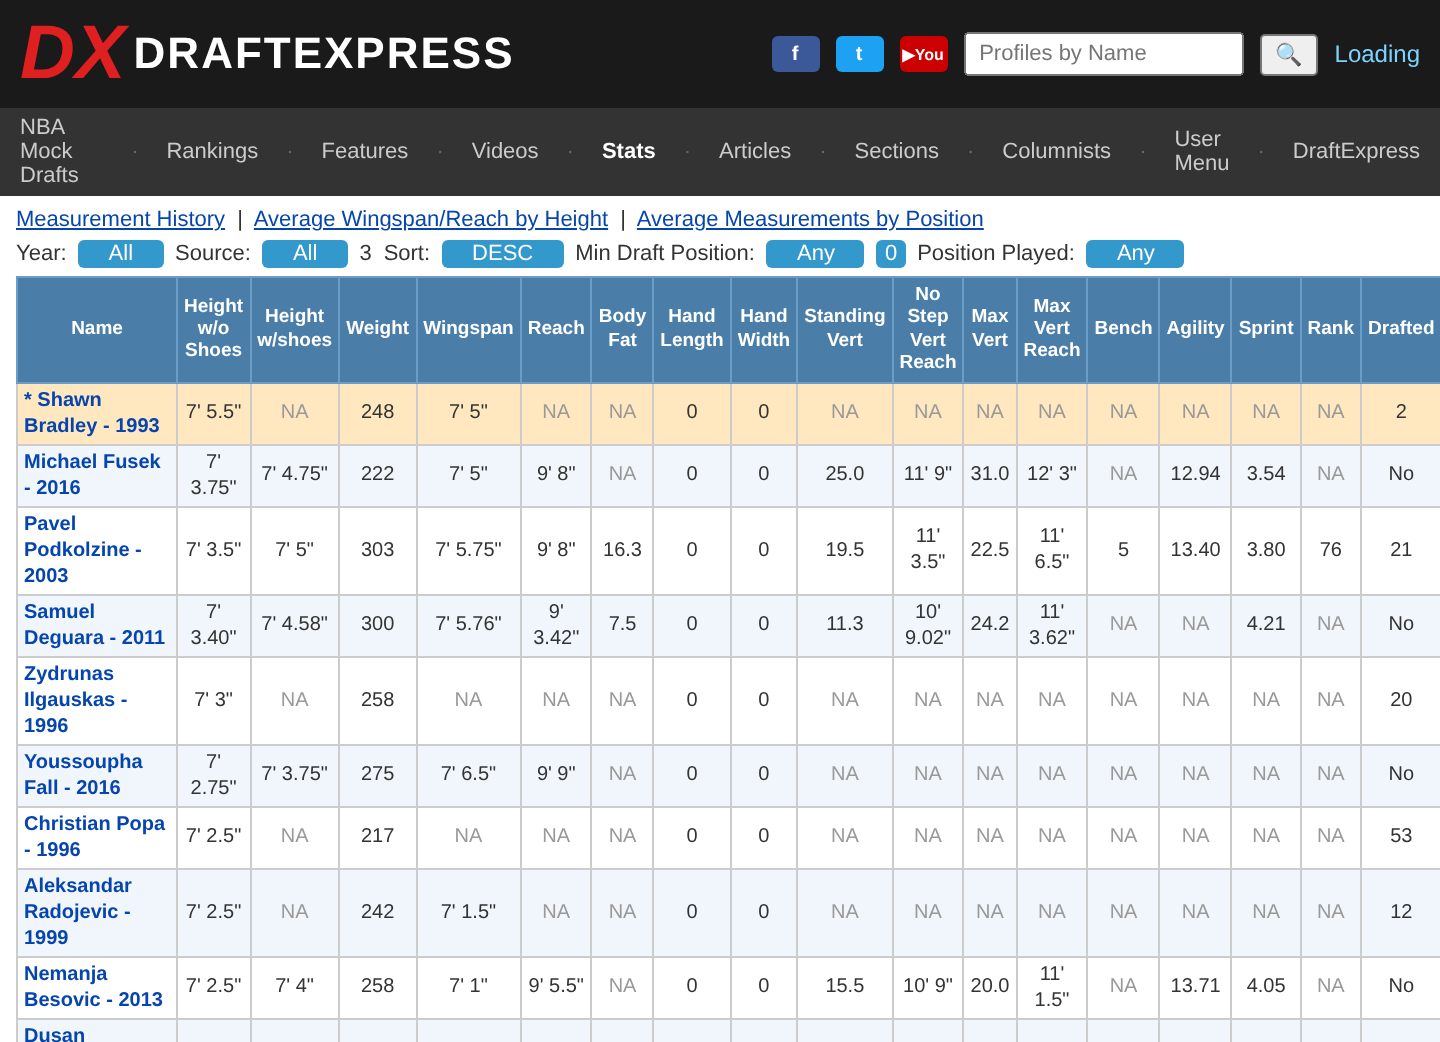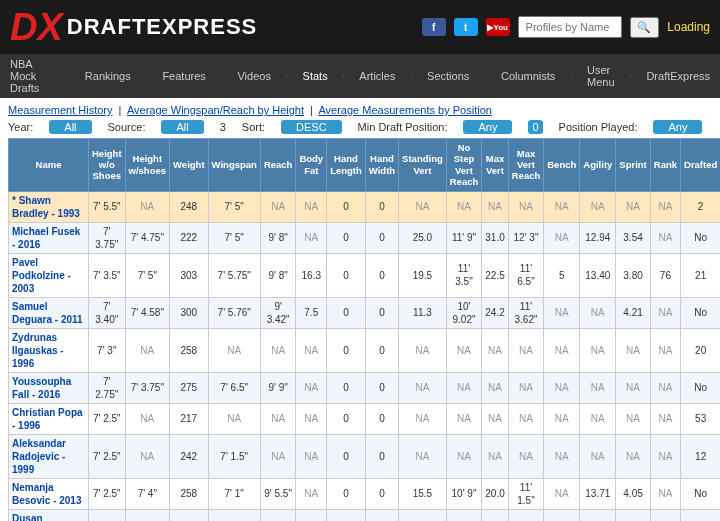--- a/index.html
+++ b/index.html
@@ -4,40 +4,40 @@
   <style>
     * { margin: 0; padding: 0; box-sizing: border-box; }
     body { font-family: Arial, sans-serif; font-size: 11px; background: #fff; width: 720px; overflow-x: hidden; }
 
     
     #header { background: #1a1a1a; padding: 8px 10px; display: flex; align-items: center; justify-content: space-between; gap: 12px; }
     #logo-area { display: flex; align-items: center; }
     #logo-dx { font-size: 38px; font-weight: 900; color: #e02020; font-style: italic; line-height: 1; }
     #logo-text { color: #fff; font-size: 22px; font-weight: 900; margin-left: 4px; letter-spacing: 1px; }
     #header-right { display: flex; align-items: center; gap: 8px; }
-    #search-box { padding: 3px 6px; font-size: 11px; width: 104px; }
-    #loading-text { color: #fde047; font-size: 12px; }
+    #search-box { padding: 3px 6px; font-size: 11px; width: 140px; }
+    #loading-text { color: #7dd3fc; font-size: 12px; }
     .social-icon { width: 24px; height: 18px; display: inline-flex; align-items: center; justify-content: center; border-radius: 3px; font-size: 10px; font-weight: bold; color: #fff; }
     .fb-icon { background: #3b5998; }
     .tw-icon { background: #1da1f2; }
     .yt-icon { background: #cc0000; font-size: 8px; }
 
     
     #nav-bar { background: #333; padding: 4px 10px; display: flex; gap: 14px; align-items: center; }
     .nav-item { color: #ccc; font-size: 11px; text-decoration: none; cursor: pointer; }
     .nav-sep { color: #666; }
 
     
     #content { padding: 6px 8px; }
     #breadcrumb { font-size: 11px; margin-bottom: 4px; color: #333; }
     .bread-link { color: #0645ad; text-decoration: underline; cursor: pointer; }
     .bread-sep { color: #333; margin: 0 3px; }
 
     
-    #filters { display: flex; align-items: center; gap: 16px; margin-bottom: 4px; font-size: 11px; flex-wrap: wrap; }
+    #filters { display: flex; align-items: center; gap: 6px; margin-bottom: 4px; font-size: 11px; flex-wrap: wrap; }
     .filter-label { color: #333; font-weight: normal; }
     .filter-val { background: #3399cc; color: #fff; padding: 1px 15px; border-radius: 3px; font-size: 11px; }
 
     
     #data-table { width: 100%; border-collapse: collapse; font-size: 10px; }
     #data-table th { background: #4a7ea8; color: #fff; padding: 3px 3px; text-align: center; border: 1px solid #6a9ec8; font-size: 9.5px; font-weight: bold; line-height: 1.2; cursor: pointer; }
     #data-table th.name-col { text-align: center; min-width: 80px; }
     #data-table td { padding: 2px 3px; text-align: center; border: 1px solid #ccc; color: #333; line-height: 1.3; }
     #data-table td.name-cell { text-align: left; color: #0645ad; cursor: pointer; font-weight: bold; }
     #data-table tr:nth-child(even) { background: #f0f6fb; }
@@ -65,21 +65,21 @@
 
 <div id="nav-bar">
   <span class="nav-item">NBA Mock Drafts</span>
   <span class="nav-sep">·</span>
   <span class="nav-item">Rankings</span>
   <span class="nav-sep">·</span>
   <span class="nav-item">Features</span>
   <span class="nav-sep">·</span>
   <span class="nav-item">Videos</span>
   <span class="nav-sep">·</span>
-  <span class="nav-item" style="color:#fff;font-weight:normal;">Stats</span>
+  <span class="nav-item" style="color:#fff;font-weight:bold;">Stats</span>
   <span class="nav-sep">·</span>
   <span class="nav-item">Articles</span>
   <span class="nav-sep">·</span>
   <span class="nav-item">Sections</span>
   <span class="nav-sep">·</span>
   <span class="nav-item">Columnists</span>
   <span class="nav-sep">·</span>
   <span class="nav-item">User Menu</span>
   <span class="nav-sep">·</span>
   <span class="nav-item">DraftExpress</span>

